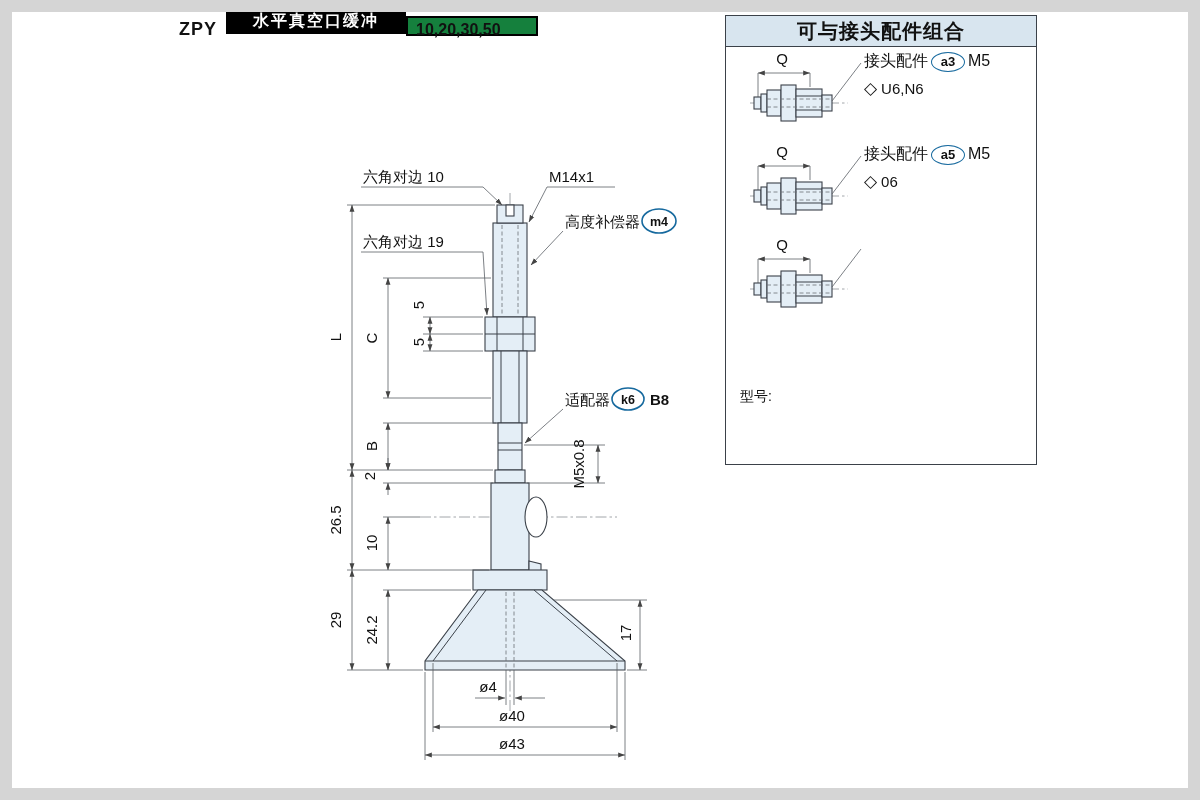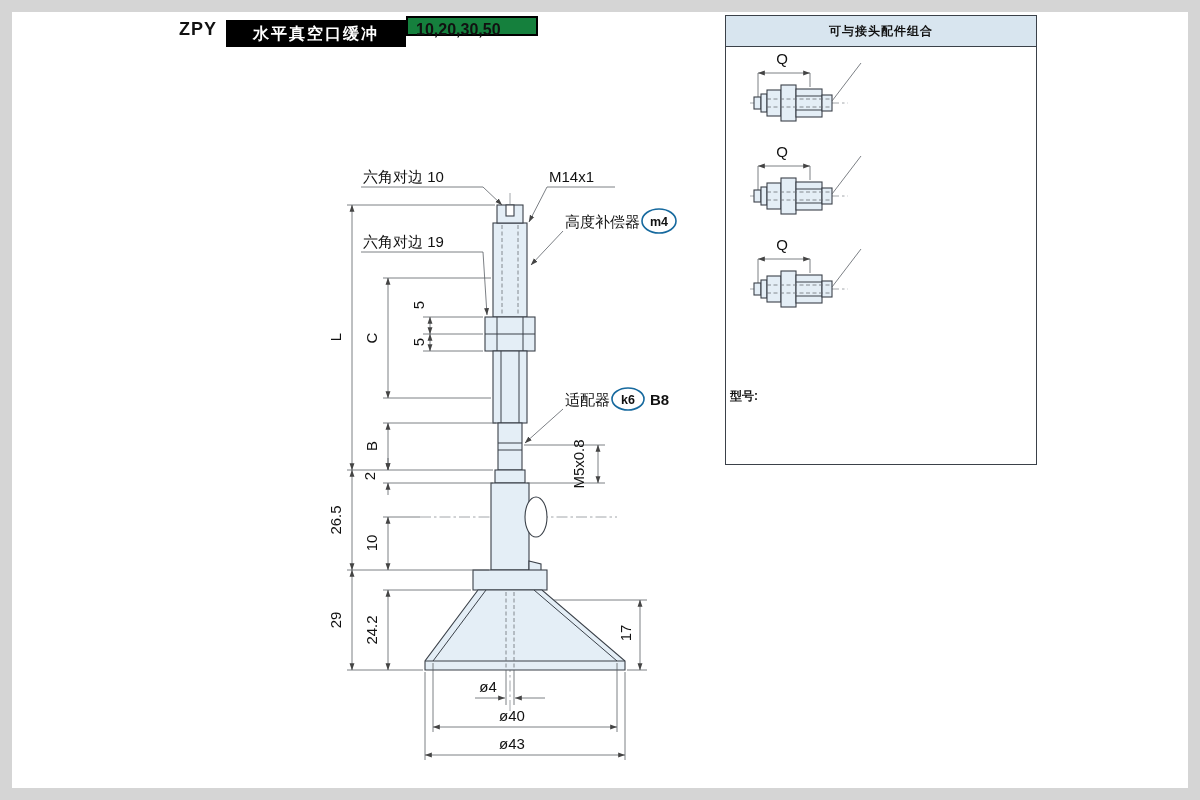--- a/index.html
+++ b/index.html
@@ -5,21 +5,21 @@
   html,body { margin:0; padding:0; }
   body {
     width:1200px; height:800px; position:relative; background:#ffffff;
     font-family:"Liberation Sans","DejaVu Sans",sans-serif; color:#111;
     overflow:hidden;
   }
   .frame { position:absolute; inset:0; border:12px solid #d5d5d5; pointer-events:none; z-index:50; }
 
   
   .series-label { position:absolute; left:179px; top:19px; font-size:18px; font-weight:bold; letter-spacing:1px; }
-  .black-box { position:absolute; left:226px; top:20px; width:180px; height:27px; background:#000;
+  .black-box { position:absolute; left:226px; top:7px; width:180px; height:27px; background:#000;
     color:#fff; font-size:16px; font-weight:bold; text-align:center; line-height:27px; letter-spacing:2px; }
   .sizes-box { position:absolute; left:406px; top:16px; width:132px; height:20px; background:#15803d;
     border:2px solid #000; box-sizing:border-box; font-size:16px; font-weight:bold; line-height:23px; padding-left:8px; }
 
   
   .main-svg { position:absolute; left:325px; top:165px; }
   .part  { fill:#e4eef6; stroke:#3b4149; stroke-width:1.1; }
   .partw { fill:#ffffff; stroke:#3b4149; stroke-width:1.1; }
   .oln   { stroke:#3b4149; stroke-width:1; fill:none; }
   .dim   { stroke:#5a5f66; stroke-width:0.8; fill:none; }
@@ -27,31 +27,31 @@
   .hid   { stroke:#6a6f76; stroke-width:0.8; stroke-dasharray:4 2.5; fill:none; }
   .dtext { font-size:15px; fill:#111; }
   .btext { font-size:15px; font-weight:bold; fill:#111; }
   .tagtext { font-size:12.5px; font-weight:bold; fill:#111; }
   .tagoval { fill:#fff; stroke:#16699e; stroke-width:1.6; }
 
   
   .panel { position:absolute; left:725px; top:15px; width:312px; height:450px;
     border:1.5px solid #3b4149; box-sizing:border-box; background:#fff; }
   .panel-header { height:30px; background:#d8e5ef; border-bottom:1.5px solid #3b4149;
-    font-size:12px; font-weight:bold; text-align:center; line-height:30px; letter-spacing:1px; }
+    font-size:20px; font-weight:bold; text-align:center; line-height:30px; letter-spacing:1px; }
   .fit-row { position:relative; height:93px; }
   .fit-row:first-of-type { margin-top:10px; }
   .fit-svg { position:absolute; left:22px; top:6px; }
   .fit-text { position:absolute; left:138px; top:4px; }
   .fit-line1 { font-size:16px; white-space:nowrap; }
   .fit-line2 { font-size:15px; margin-top:6px; white-space:nowrap; }
   .tag { display:inline-block; min-width:24px; text-align:center; border:1.6px solid #16699e;
     border-radius:50%; font-weight:bold; font-size:13px; line-height:16px; padding:1px 4px; margin:0 3px; }
   .diamond { font-size:17px; margin-right:4px; }
-  .model-heading { font-size:12px; font-weight:bold; margin:62px 0 10px 4px; }
+  .model-heading { font-size:14px; font-weight:normal; margin:62px 0 10px 14px; }
   .model-line { font-size:19px; font-weight:bold; margin-left:14px; white-space:nowrap; }
   .model-line .sym { font-size:19px; font-weight:normal; }
 </style>
 </head>
 <body>
 
 <div class="frame"></div>
 
 <span class="series-label">ZPY</span>
 <div class="black-box">水平真空口缓冲</div>
@@ -203,20 +203,59 @@
         <rect class="part" x="33" y="32" width="15" height="36"></rect>
         <rect class="part" x="48" y="36" width="26" height="28"></rect>
         <line class="oln" x1="48" y1="43" x2="74" y2="43"></line>
         <line class="oln" x1="48" y1="57" x2="74" y2="57"></line>
         <rect class="part" x="74" y="42" width="10" height="16"></rect>
         <line class="hid" x1="19" y1="46" x2="84" y2="46"></line>
         <line class="hid" x1="19" y1="54" x2="84" y2="54"></line>
       </g>
       <line class="dim" x1="84" y1="48" x2="113" y2="10"></line>
     </svg>
+    <div class="fit-text">
+      <div class="fit-line1">
+        <span>接头配件</span><span class="tag">a3</span><span>M5</span>
+      </div>
+      <div class="fit-line2">
+        <span class="diamond">◇</span><span>U6,N6</span>
+      </div>
+    </div>
+  </div>
+
+  <div class="fit-row">
+    <svg class="fit-svg" width="115" height="84" viewBox="0 0 115 84">
+      <line class="cl" x1="2" y1="50" x2="100" y2="50"></line>
+      <text class="dtext" x="34" y="11" text-anchor="middle">Q</text>
+      <line class="dim" x1="10" y1="20" x2="62" y2="20" marker-start="url(#arr)" marker-end="url(#arr)"></line>
+      <line class="dim" x1="10" y1="20" x2="10" y2="46"></line>
+      <line class="dim" x1="62" y1="20" x2="62" y2="34"></line>
+      <g>
+        <rect class="part" x="6" y="44" width="7" height="12"></rect>
+        <rect class="part" x="13" y="41" width="6" height="18"></rect>
+        <rect class="part" x="19" y="37" width="14" height="26"></rect>
+        <rect class="part" x="33" y="32" width="15" height="36"></rect>
+        <rect class="part" x="48" y="36" width="26" height="28"></rect>
+        <line class="oln" x1="48" y1="43" x2="74" y2="43"></line>
+        <line class="oln" x1="48" y1="57" x2="74" y2="57"></line>
+        <rect class="part" x="74" y="42" width="10" height="16"></rect>
+        <line class="hid" x1="19" y1="46" x2="84" y2="46"></line>
+        <line class="hid" x1="19" y1="54" x2="84" y2="54"></line>
+      </g>
+      <line class="dim" x1="84" y1="48" x2="113" y2="10"></line>
+    </svg>
+    <div class="fit-text">
+      <div class="fit-line1">
+        <span>接头配件</span><span class="tag">a5</span><span>M5</span>
+      </div>
+      <div class="fit-line2">
+        <span class="diamond">◇</span><span>06</span>
+      </div>
+    </div>
   </div>
 
   <div class="fit-row">
     <svg class="fit-svg" width="115" height="84" viewBox="0 0 115 84">
       <line class="cl" x1="2" y1="50" x2="100" y2="50"></line>
       <text class="dtext" x="34" y="11" text-anchor="middle">Q</text>
       <line class="dim" x1="10" y1="20" x2="62" y2="20" marker-start="url(#arr)" marker-end="url(#arr)"></line>
       <line class="dim" x1="10" y1="20" x2="10" y2="46"></line>
       <line class="dim" x1="62" y1="20" x2="62" y2="34"></line>
       <g>
@@ -228,37 +267,14 @@
         <line class="oln" x1="48" y1="43" x2="74" y2="43"></line>
         <line class="oln" x1="48" y1="57" x2="74" y2="57"></line>
         <rect class="part" x="74" y="42" width="10" height="16"></rect>
         <line class="hid" x1="19" y1="46" x2="84" y2="46"></line>
         <line class="hid" x1="19" y1="54" x2="84" y2="54"></line>
       </g>
       <line class="dim" x1="84" y1="48" x2="113" y2="10"></line>
     </svg>
   </div>
 
-  <div class="fit-row">
-    <svg class="fit-svg" width="115" height="84" viewBox="0 0 115 84">
-      <line class="cl" x1="2" y1="50" x2="100" y2="50"></line>
-      <text class="dtext" x="34" y="11" text-anchor="middle">Q</text>
-      <line class="dim" x1="10" y1="20" x2="62" y2="20" marker-start="url(#arr)" marker-end="url(#arr)"></line>
-      <line class="dim" x1="10" y1="20" x2="10" y2="46"></line>
-      <line class="dim" x1="62" y1="20" x2="62" y2="34"></line>
-      <g>
-        <rect class="part" x="6" y="44" width="7" height="12"></rect>
-        <rect class="part" x="13" y="41" width="6" height="18"></rect>
-        <rect class="part" x="19" y="37" width="14" height="26"></rect>
-        <rect class="part" x="33" y="32" width="15" height="36"></rect>
-        <rect class="part" x="48" y="36" width="26" height="28"></rect>
-        <line class="oln" x1="48" y1="43" x2="74" y2="43"></line>
-        <line class="oln" x1="48" y1="57" x2="74" y2="57"></line>
-        <rect class="part" x="74" y="42" width="10" height="16"></rect>
-        <line class="hid" x1="19" y1="46" x2="84" y2="46"></line>
-        <line class="hid" x1="19" y1="54" x2="84" y2="54"></line>
-      </g>
-      <line class="dim" x1="84" y1="48" x2="113" y2="10"></line>
-    </svg>
-  </div>
-
   <div class="model-heading">型号:</div>
 </div>
 
 </body></html>

